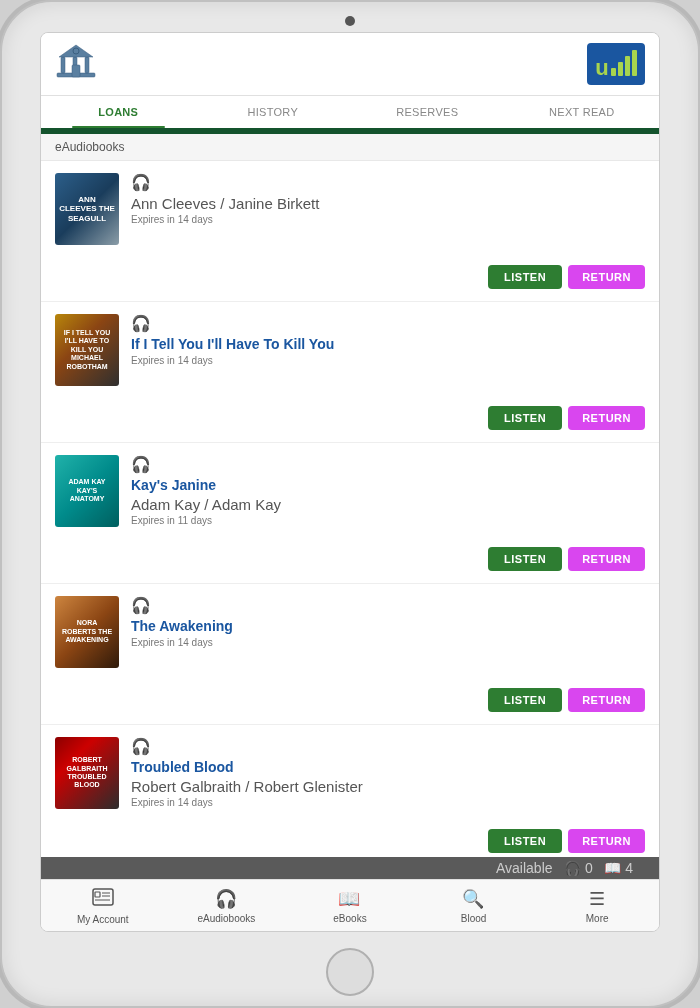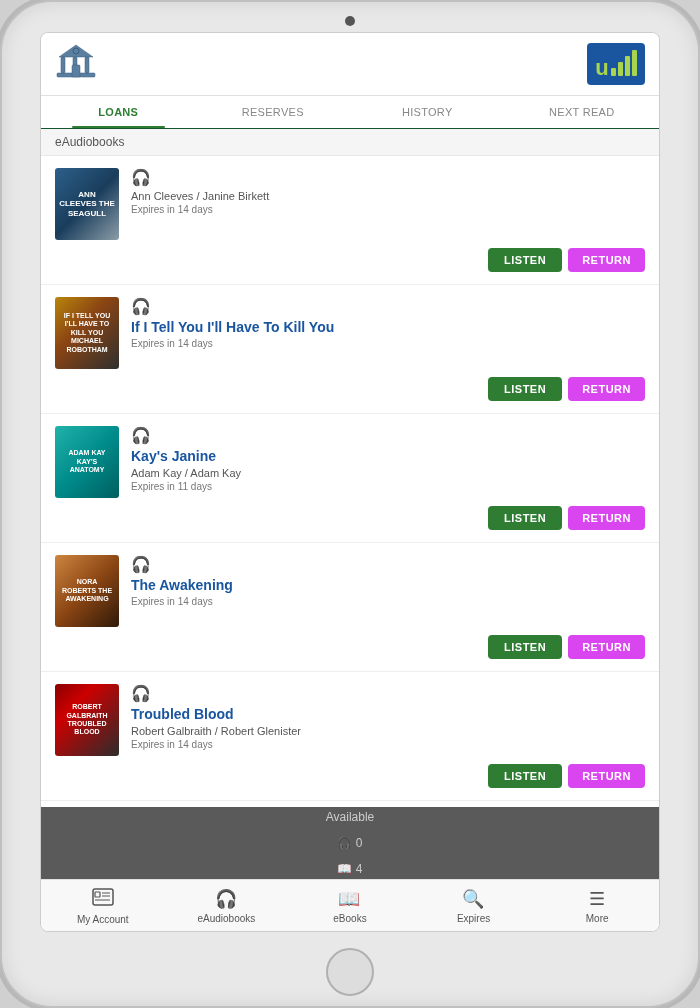--- a/index.html
+++ b/index.html
@@ -98,21 +98,21 @@
       margin-bottom: 3px;
     }
     .brand-bar {
       width: 5px;
       background: #a8d44e;
       border-radius: 1px;
     }
     
     .nav-tabs {
       display: flex;
-      border-bottom: 1px solid #14532d;
+      border-bottom: 6px solid #14532d;
       background: #fff;
     }
     .nav-tab {
       flex: 1;
       text-align: center;
       padding: 10px 4px;
       font-size: 11px;
       color: #888;
       cursor: pointer;
       letter-spacing: 0.3px;
@@ -188,32 +188,32 @@
     }
     .book-title {
       color: #1a56a0;
       font-size: 14px;
       font-weight: 600;
       margin-bottom: 2px;
       line-height: 1.2;
     }
     .book-author {
       color: #555;
-      font-size: 11px;
+      font-size: 15px;
       margin-bottom: 2px;
     }
     .book-expires {
       color: #777;
       font-size: 10px;
     }
     .book-actions {
       display: flex;
       justify-content: flex-end;
       gap: 6px;
-      margin-top: 8px;
+      margin-top: 20px;
     }
     .btn-listen {
       background: #2e7d32;
       color: #fff;
       border: none;
       padding: 6px 16px;
       border-radius: 4px;
       font-size: 11px;
       font-weight: 600;
       cursor: pointer;
@@ -229,27 +229,26 @@
       font-size: 11px;
       font-weight: 600;
       cursor: pointer;
       text-transform: uppercase;
       letter-spacing: 0.5px;
     }
     
     .status-bar {
       background: #5a5a5a;
       color: #ccc;
-      font-size: 12px;
-      padding: 3px 3px;
+      font-size: 14px;
+      padding: 3px 26px;
       display: flex;
       justify-content: flex-end;
       align-items: center;
       gap: 12px;
-      flex-direction: column;
     }
     .status-item {
       display: flex;
       align-items: center;
       gap: 3px;
     }
     
     .bottom-nav {
       display: flex;
       border-top: 1px solid #e0e0e0;
@@ -312,24 +311,24 @@
           </div>
         </div>
       </div>
     </div>
 
     <div class="nav-tabs">
       <div class="nav-tab active">
         <span>LOANS</span>
       </div>
       <div class="nav-tab">
+        <span>HISTORY</span>
+      </div>
+      <div class="nav-tab">
         <span>RESERVES</span>
-      </div>
-      <div class="nav-tab">
-        <span>HISTORY</span>
       </div>
       <div class="nav-tab">
         <span>NEXT READ</span>
       </div>
     </div>
 
     <div class="section-header">
       <span>eAudiobooks</span>
     </div>
 
@@ -462,21 +461,21 @@
       <div class="bottom-nav-item">
         <span class="bottom-nav-icon">🎧</span>
         <span class="bottom-nav-label">eAudiobooks</span>
       </div>
       <div class="bottom-nav-item">
         <span class="bottom-nav-icon">📖</span>
         <span class="bottom-nav-label">eBooks</span>
       </div>
       <div class="bottom-nav-item">
         <span class="bottom-nav-icon">🔍</span>
-        <span class="bottom-nav-label">Expires</span>
+        <span class="bottom-nav-label">Blood</span>
       </div>
       <div class="bottom-nav-item">
         <span class="bottom-nav-icon">☰</span>
         <span class="bottom-nav-label">More</span>
       </div>
     </div>
 
   </div>
 
   <div class="device-home"></div>

